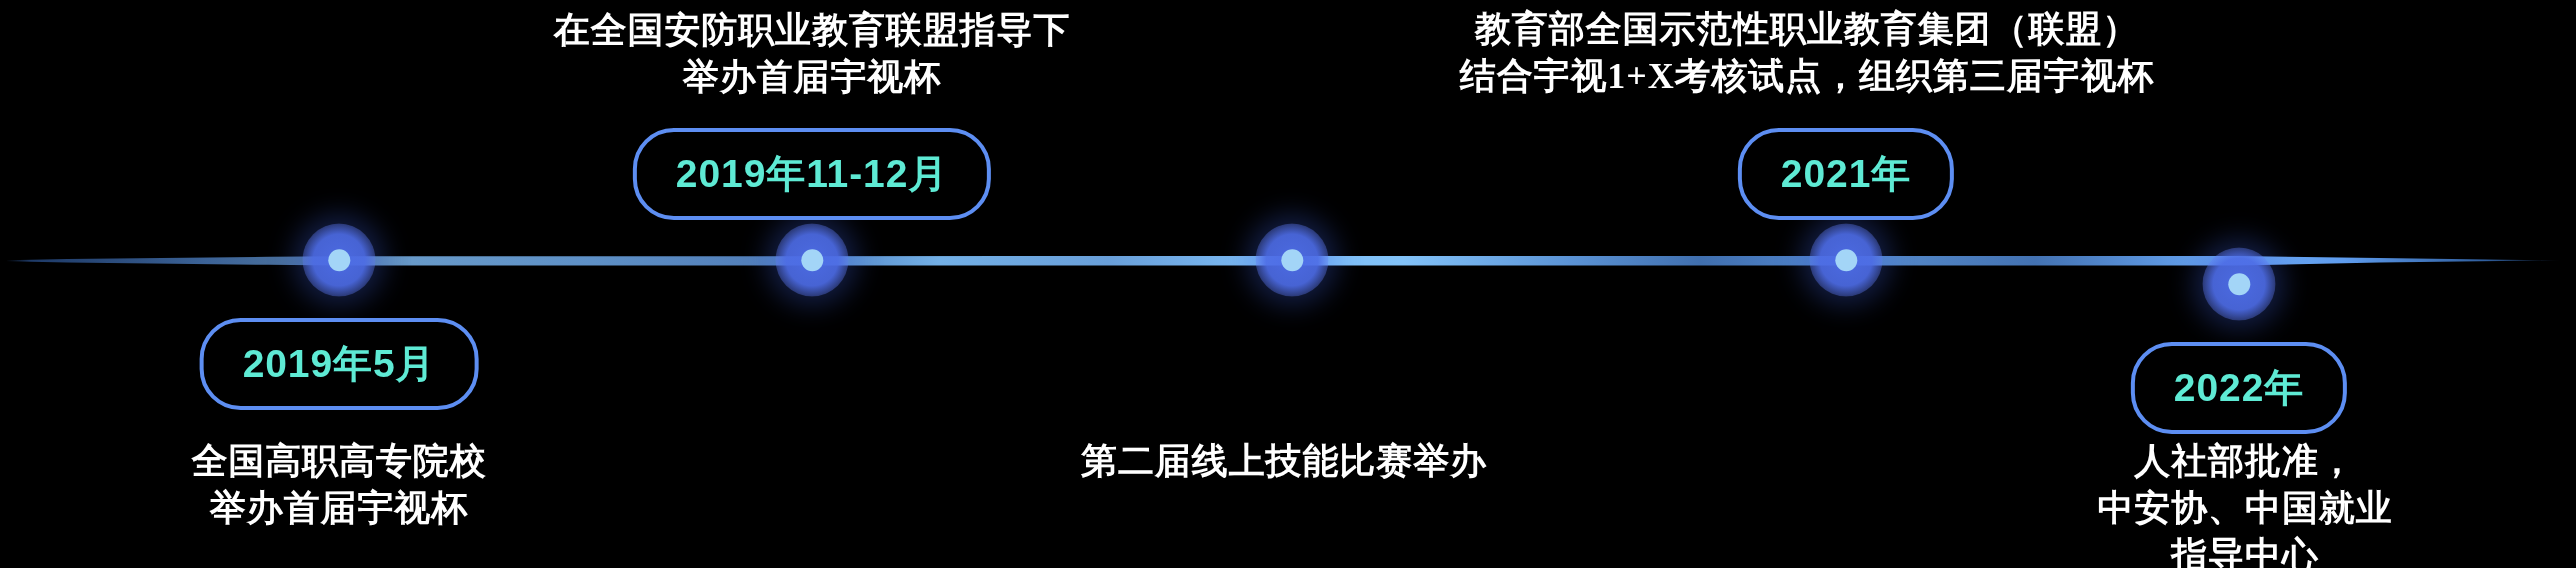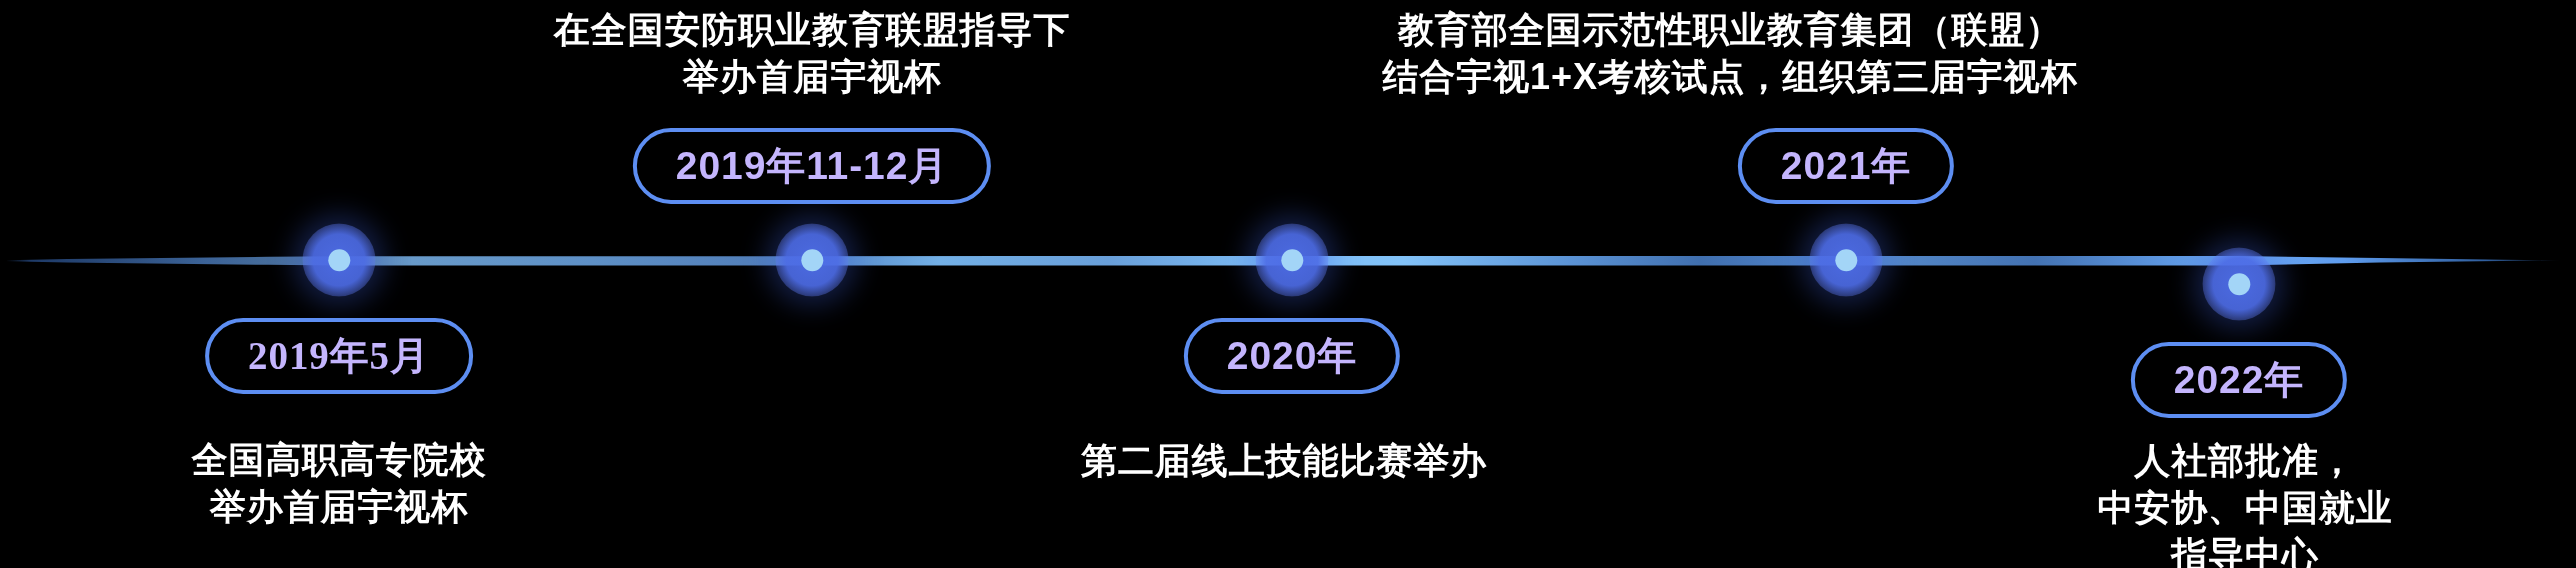--- a/index.html
+++ b/index.html
@@ -51,27 +51,27 @@
     height: 22.4px;
     transform: translate(-50%, -50%);
     border-radius: 50%;
     background: #a3d5f7;
   }
 
   
   .pill {
     position: absolute;
     transform: translateX(-50%);
-    height: 76px;
+    height: 92px;
     box-sizing: border-box;
     padding: 0 39px;
     border: 4.5px solid #5d8ef2;
     border-radius: 41px;
     background: #000000;
-    color: #c4b5fd;
+    color: #5eead4;
     font-size: 39px;
     font-weight: 700;
     display: flex;
     align-items: center;
     justify-content: center;
     white-space: nowrap;
     letter-spacing: 0.9px;
   }
   .pill.above { top: 128px; }
   .pill.below { top: 318px; }
@@ -85,27 +85,27 @@
     font-weight: 700;
     line-height: 47px;
     text-align: center;
     white-space: pre-line;
     letter-spacing: 0.9px;
   }
   .desc.above { bottom: 469px; }   
   .desc.below { top: 437px; }
 
   
-  .x1 { left: 339px; font-family: Liberation Serif, serif; }
+  .x1 { left: 339px; }
   .x2 { left: 812px; }
   .x3 { left: 1292px; }
   .x4 { left: 1846px; }
   .x5 { left: 2239px; margin-top: 24px; }
   .desc-x3 { left: 1284px; text-align: right; }
-  .desc-x4 { left: 1730px; }
+  .desc-x4 { left: 1807px; font-family: Liberation Serif, serif; }
   .desc-x5 { left: 2245px; }
 </style>
 </head>
 <body>
 
 <div class="stage">
 
   <svg class="axis-svg" viewBox="0 0 2880 636" xmlns="http://www.w3.org/2000/svg" aria-hidden="true">
     <defs>
       <linearGradient id="lineGrad" x1="0" y1="0" x2="2880" y2="0" gradientUnits="userSpaceOnUse">
@@ -141,21 +141,20 @@
   <div class="pill below x1">2019年5月</div>
   <div class="desc below x1">全国高职高专院校
 举办首届宇视杯</div>
 
   <div class="node x2"></div>
   <div class="pill above x2">2019年11-12月</div>
   <div class="desc above x2">在全国安防职业教育联盟指导下
 举办首届宇视杯</div>
 
   <div class="node x3"></div>
-  <div class="pill below x3">2020年</div>
   <div class="desc below desc-x3">第二届线上技能比赛举办</div>
 
   <div class="node x4"></div>
   <div class="pill above x4">2021年</div>
   <div class="desc above desc-x4">教育部全国示范性职业教育集团（联盟）
 结合宇视1+X考核试点，组织第三届宇视杯</div>
 
   <div class="node x5"></div>
   <div class="pill below x5">2022年</div>
   <div class="desc below desc-x5">人社部批准，

